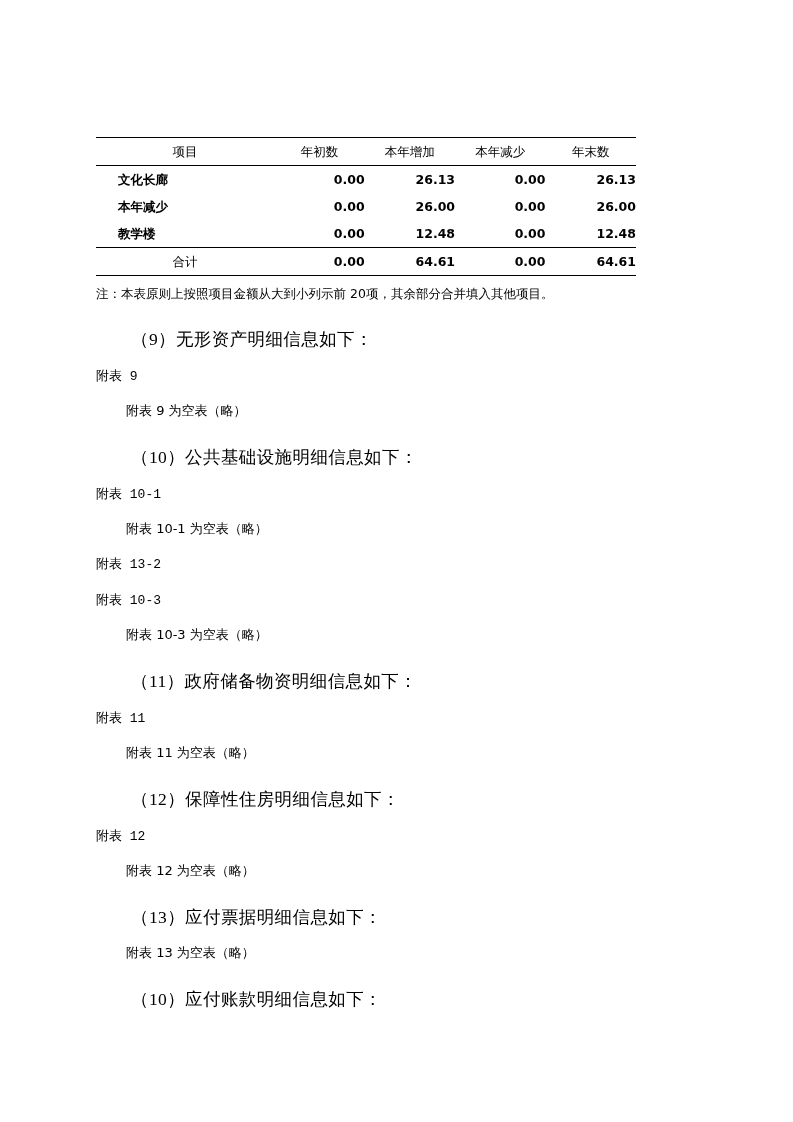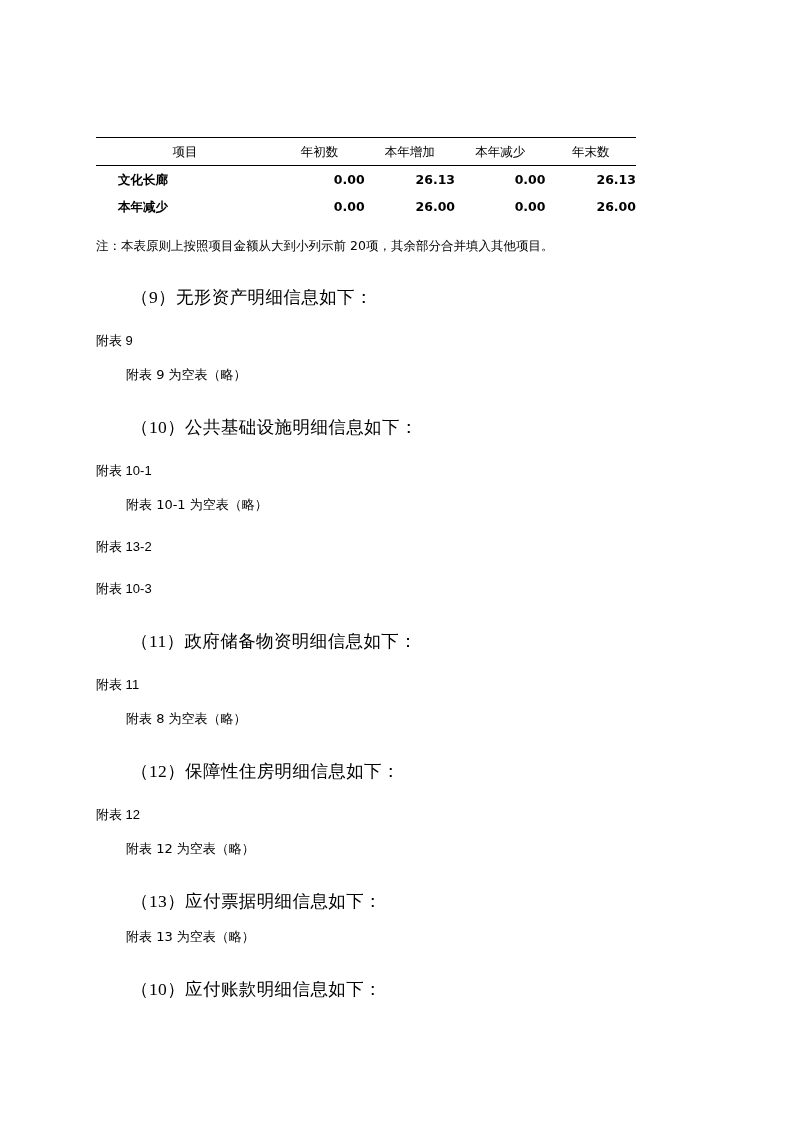--- a/index.html
+++ b/index.html
@@ -65,36 +65,36 @@
     font-weight: normal;
   }
   .col-item { width: 33%; }
   .col-num  { width: 16.75%; }
   td.num, th.num { padding-right: 8px; }
   th.num { padding-right: 0; }
 
   .note {
     font-size: 12.5px;
     font-family: "DejaVu Sans", "Liberation Sans", sans-serif;
-    margin-top: 16px;
+    margin-top: 8px;
     line-height: 20px;
   }
   
   .h-item {
     font-size: 17.5px;
     line-height: 26px;
-    margin-top: 28px;
+    margin-top: 22px;
     text-indent: 35px;
     letter-spacing: 0.4px;
   }
   .sub-label {
     font-size: 13px;
-    font-family: Liberation Sans, sans-serif;
+    font-family: Liberation Mono, monospace;
     line-height: 22px;
-    margin-top: 20px;
+    margin-top: 14px;
   }
   .empty-note {
     font-size: 13px;
     font-family: "DejaVu Sans", "Liberation Sans", sans-serif;
     line-height: 22px;
     margin-top: 12px;
     text-align: left;
     padding-left: 30px;
   }
   .page-number {
@@ -131,39 +131,54 @@
           <td class="num">0.00</td>
           <td class="num">26.13</td>
         </tr>
         <tr>
           <td class="item">本年减少</td>
           <td class="num">0.00</td>
           <td class="num">26.00</td>
           <td class="num">0.00</td>
           <td class="num">26.00</td>
         </tr>
+        <tr>
+          <td class="item">教学楼</td>
+          <td class="num">0.00</td>
+          <td class="num">12.48</td>
+          <td class="num">0.00</td>
+          <td class="num">12.48</td>
+        </tr>
+        <tr class="total">
+          <td class="item">合计</td>
+          <td class="num">0.00</td>
+          <td class="num">64.61</td>
+          <td class="num">0.00</td>
+          <td class="num">64.61</td>
+        </tr>
       </tbody>
     </table>
   </div>
 
   <div class="note">注：本表原则上按照项目金额从大到小列示前 20项，其余部分合并填入其他项目。</div>
 
   <div class="h-item">（9）无形资产明细信息如下：</div>
   <div class="sub-label">附表 9</div>
   <div class="empty-note">附表 9 为空表（略）</div>
 
   <div class="h-item">（10）公共基础设施明细信息如下：</div>
   <div class="sub-label">附表 10-1</div>
   <div class="empty-note">附表 10-1 为空表（略）</div>
   <div class="sub-label">附表 13-2</div>
   <div class="sub-label">附表 10-3</div>
+  <div class="empty-note">附表 10-3 为空表（略）</div>
 
   <div class="h-item">（11）政府储备物资明细信息如下：</div>
   <div class="sub-label">附表 11</div>
-  <div class="empty-note">附表 8 为空表（略）</div>
+  <div class="empty-note">附表 11 为空表（略）</div>
 
   <div class="h-item">（12）保障性住房明细信息如下：</div>
   <div class="sub-label">附表 12</div>
   <div class="empty-note">附表 12 为空表（略）</div>
 
   <div class="h-item">（13）应付票据明细信息如下：</div>
   <div class="empty-note">附表 13 为空表（略）</div>
 
   <div class="h-item">（10）应付账款明细信息如下：</div>
 

